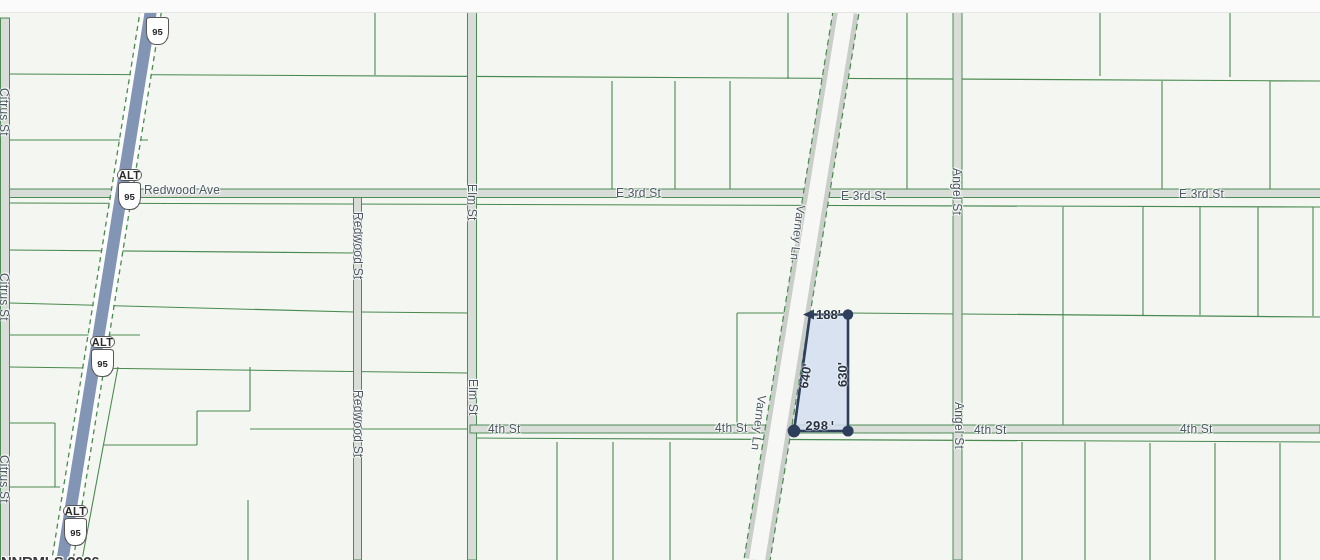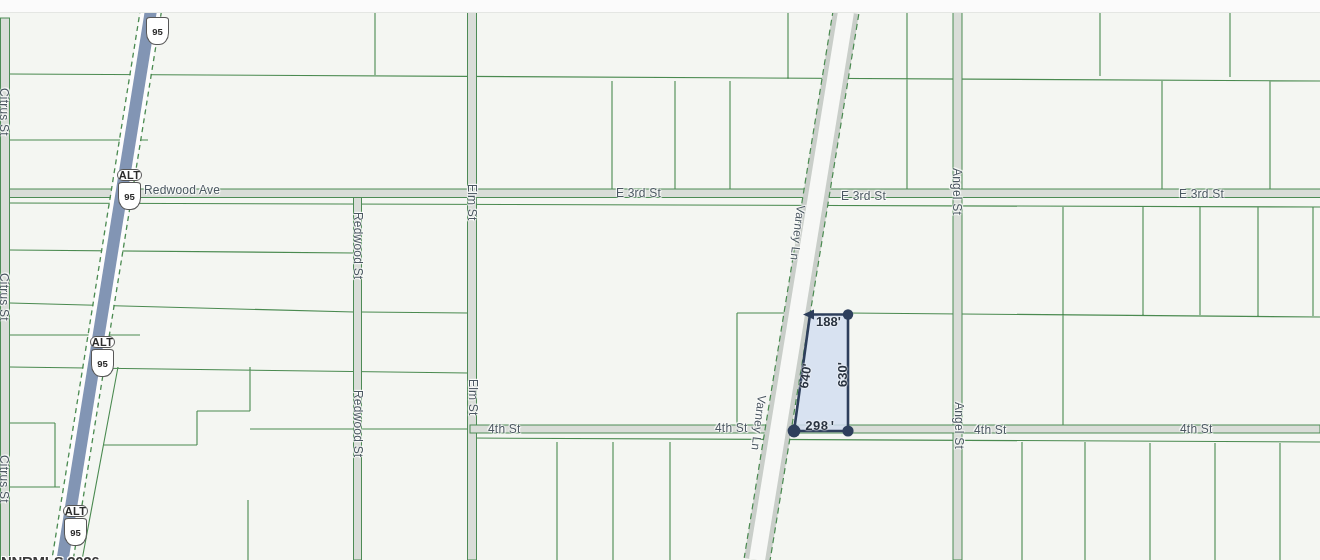--- a/index.html
+++ b/index.html
@@ -165,20 +165,20 @@
 
   <div class="alt-banner" style="left:117px; top:169px;">ALT</div>
   <div class="us-shield" style="left:118px; top:182px;">95</div>
 
   <div class="alt-banner" style="left:90px;  top:336px;">ALT</div>
   <div class="us-shield" style="left:91px;  top:349px;">95</div>
 
   <div class="alt-banner" style="left:63px;  top:505px;">ALT</div>
   <div class="us-shield" style="left:64px;  top:518px;">95</div>
 
-  <span class="dim" style="left:816px; top:314px;text-align:center;">188'</span>
+  <span class="dim" style="left:816px; top:307px;text-align:center;">188'</span>
   <span class="dim dim-rot-left" style="left:796px; top:387px;">640'</span>
   <span class="dim dim-rot-right" style="left:835px; top:387px;">630'</span>
   <span class="dim" style="left:805px; top:419px;font-family:Liberation Mono, monospace;">298'</span>
 
   <div class="watermark">NNRMLS 2026</div>
 
 </div>
 
 </body></html>

